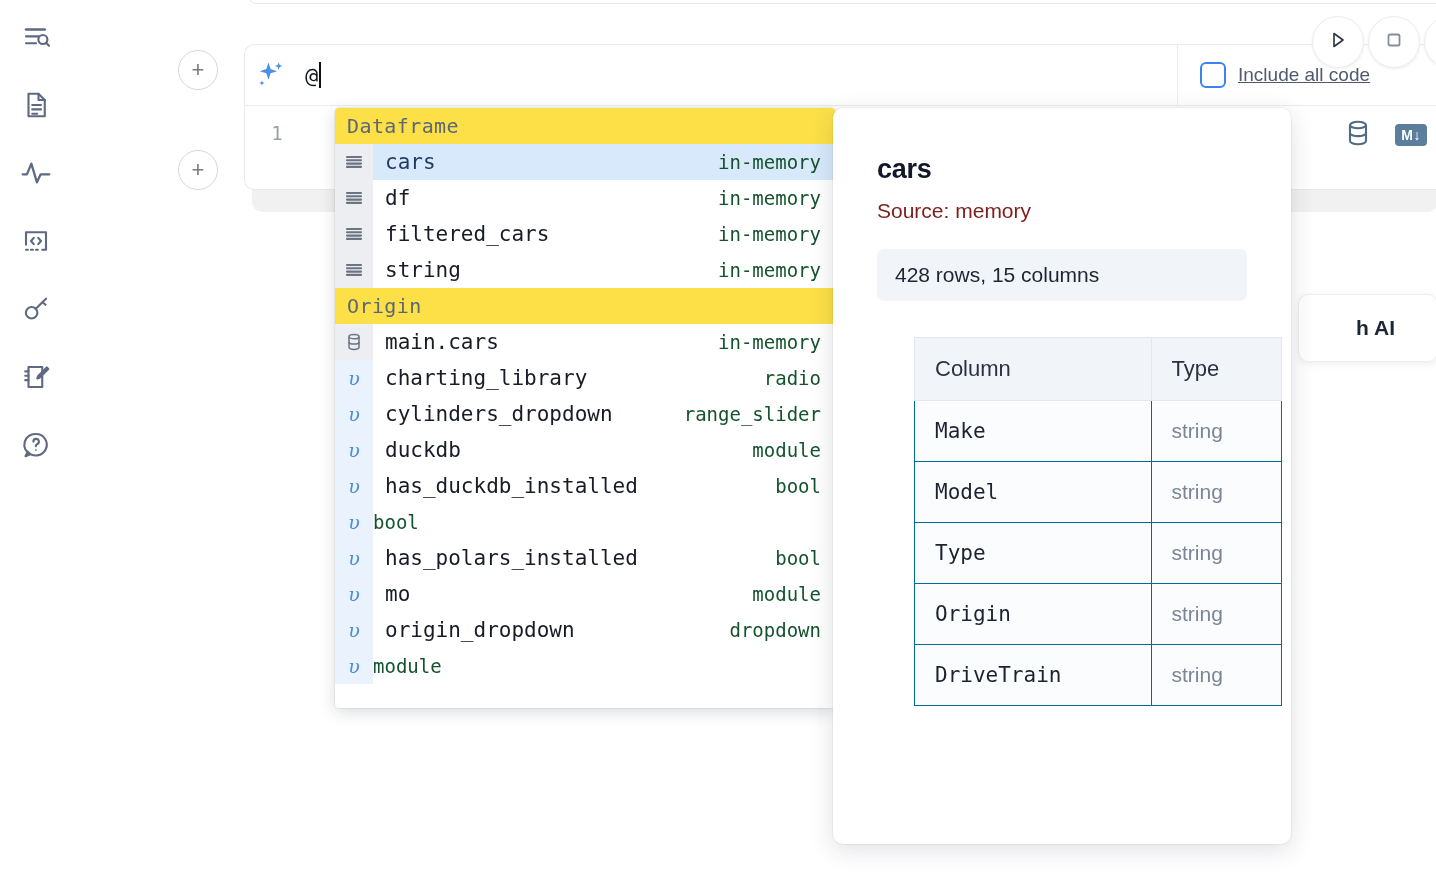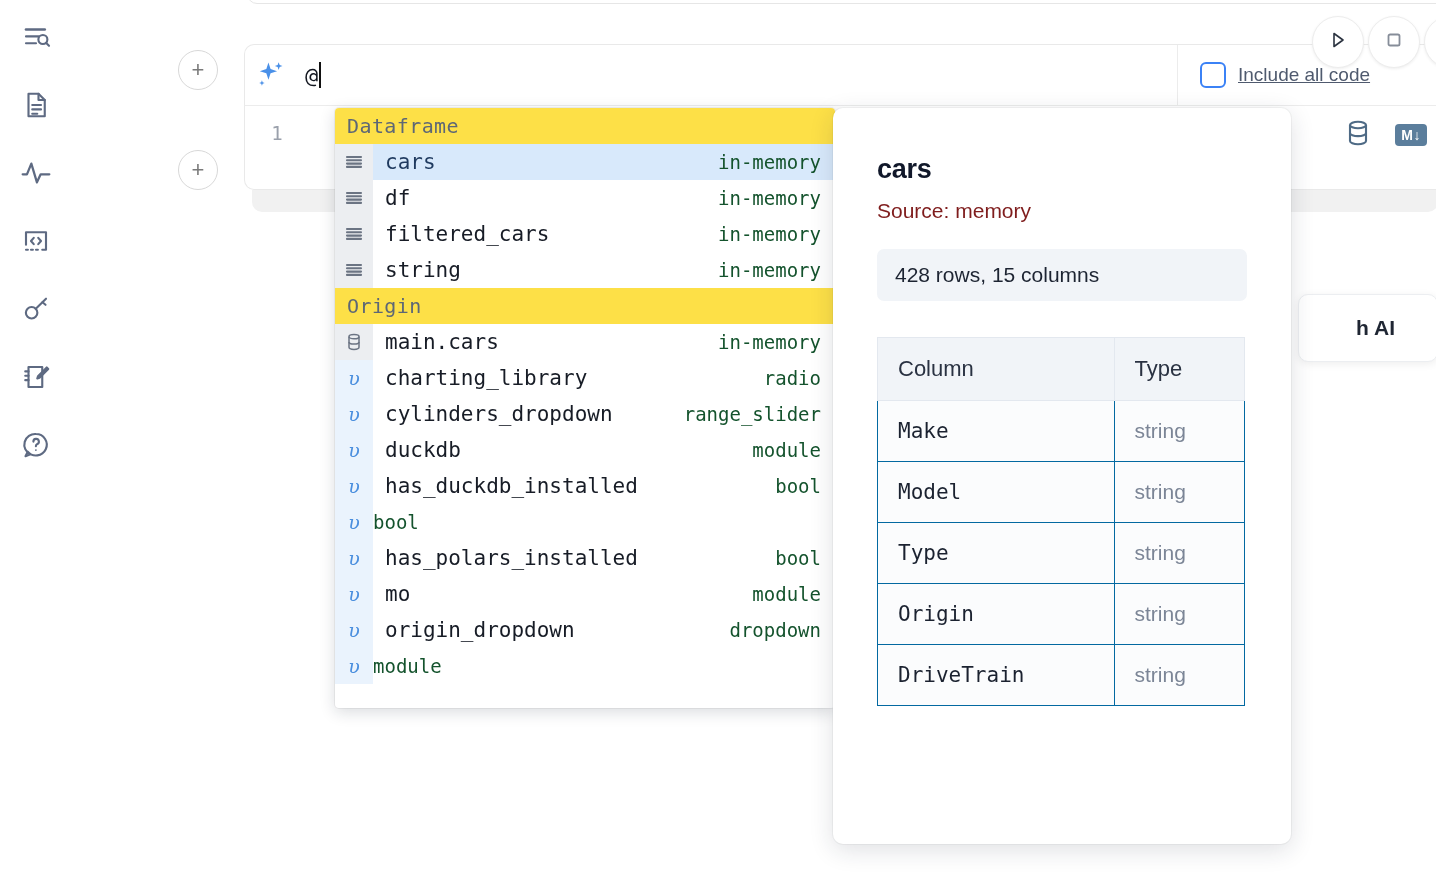--- a/index.html
+++ b/index.html
@@ -157,21 +157,21 @@
     background: #fff; border-radius: 10px;
     box-shadow: 0 6px 24px rgba(25,35,60,.14), 0 0 0 1px rgba(0,0,0,.04);
     z-index: 30; overflow: hidden; padding: 46px 44px 0 44px;
   }
   .panel-title { font-size: 27px; font-weight: bold; color: #11182a; letter-spacing: -.3px; }
   .panel-source { font-size: 21px; color: #7f1d1d; margin-top: 14px; }
   .panel-chip {
     margin-top: 26px; background: #f1f4f8; border-radius: 7px;
     padding: 14px 18px; font-size: 21px; color: #1d2432;
   }
-  .panel-table { margin-top: 36px; width: 368px; border-collapse: collapse; }
+  .panel-table { margin-top: 36px; width: 368px; border-collapse: collapse; margin-left: 37px; }
   .panel-table th {
     background: #f1f4f8; border: 1px solid #e3e8ef; text-align: left;
     font-weight: normal; font-size: 22px; color: #2a3242; padding: 18px 20px;
   }
   .panel-table td {
     border: 1px solid #0369a1; padding: 18px 20px; font-size: 21px;
     background: #fbfcfd;
   }
   .panel-table td.col-name { font-family: "DejaVu Sans Mono", monospace; color: #1b2230; }
   .panel-table td.col-type { color: #7b8596; }

